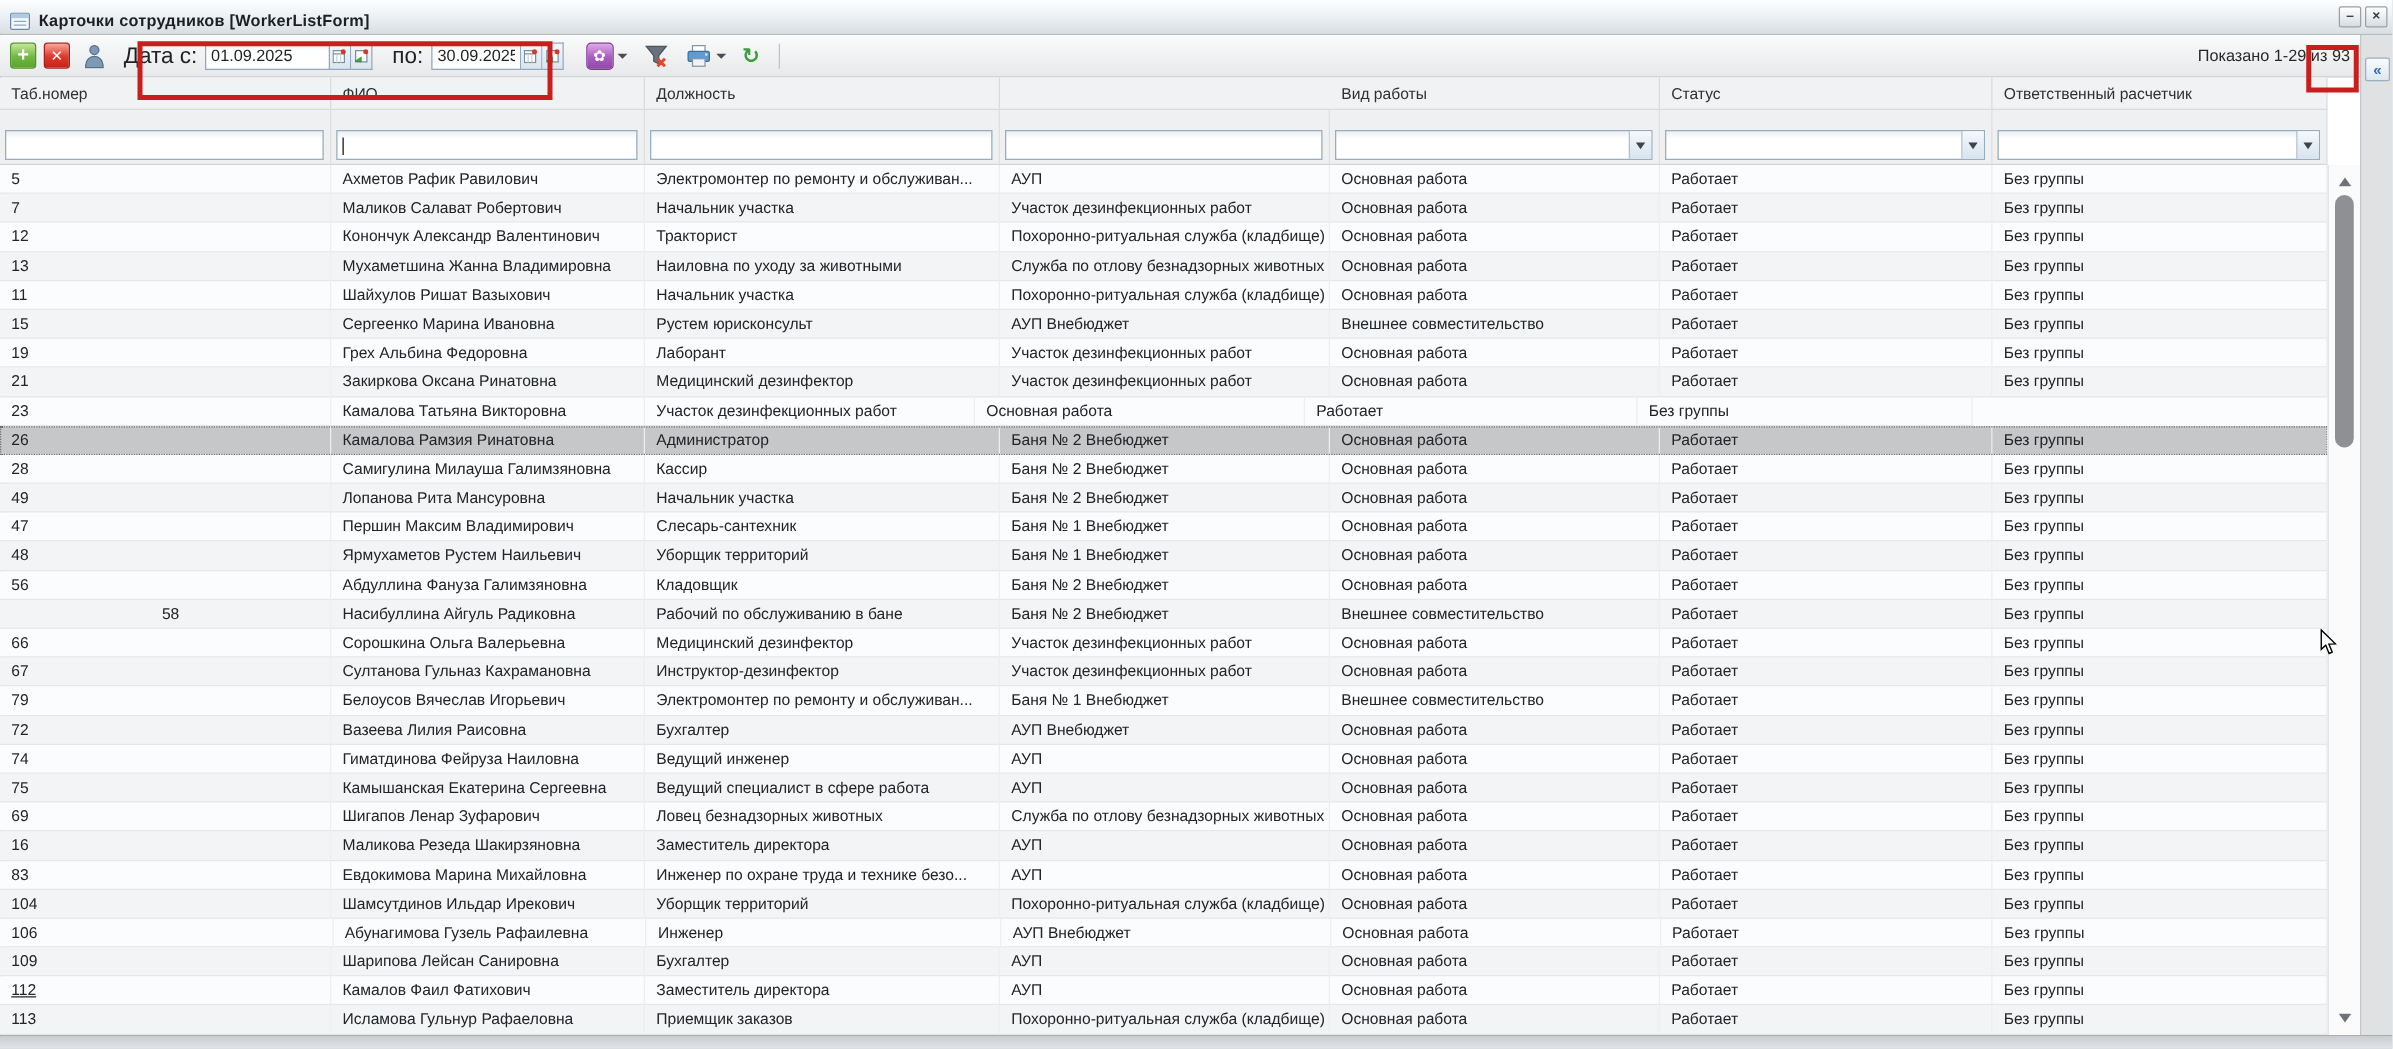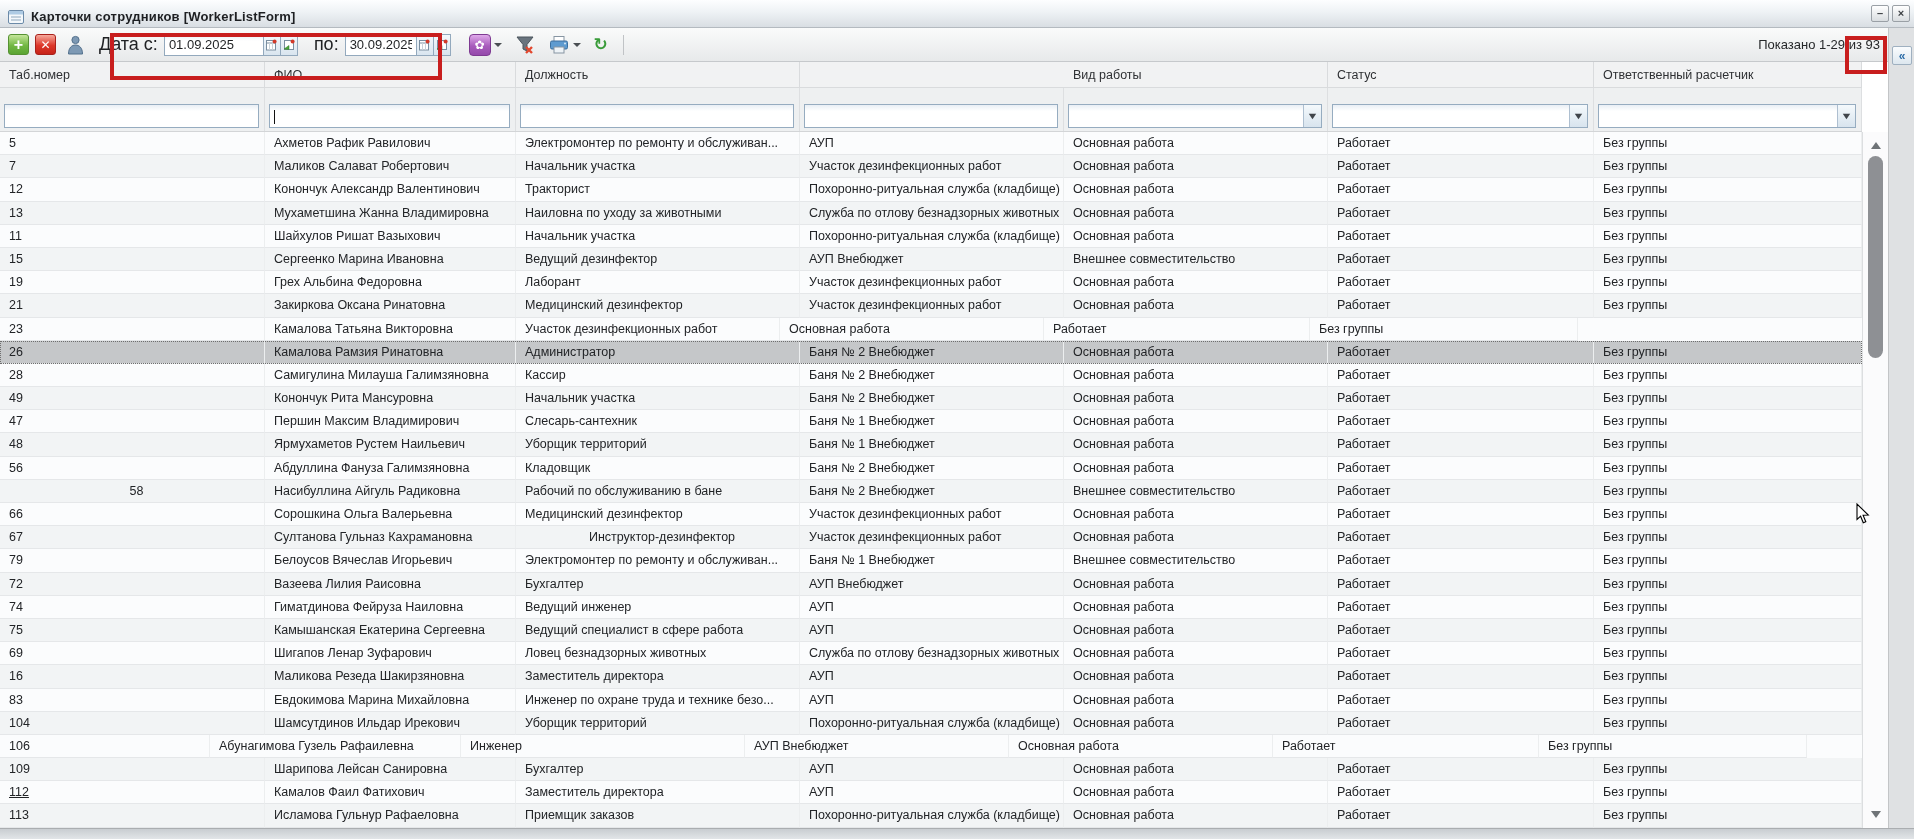--- a/index.html
+++ b/index.html
@@ -273,21 +273,21 @@
         <div class="cell" style="width: 251px;">Шайхулов Ришат Вазыхович</div>
         <div class="cell" style="width: 284px;">Начальник участка</div>
         <div class="cell" style="width: 264px;">Похоронно-ритуальная служба (кладбище)</div>
         <div class="cell" style="width: 264px;">Основная работа</div>
         <div class="cell" style="width: 266px;">Работает</div>
         <div class="cell" style="width: 268px;">Без группы</div>
       </div>
       <div class="row odd">
         <div class="cell" style="width: 265px;">15</div>
         <div class="cell" style="width: 251px;">Сергеенко Марина Ивановна</div>
-        <div class="cell" style="width: 284px;">Ведущий дезинфектор</div>
+        <div class="cell" style="width: 284px;">Рустем юрисконсульт</div>
         <div class="cell" style="width: 264px;">АУП Внебюджет</div>
         <div class="cell" style="width: 264px;">Внешнее совместительство</div>
         <div class="cell" style="width: 266px;">Работает</div>
         <div class="cell" style="width: 268px;">Без группы</div>
       </div>
       <div class="row even">
         <div class="cell" style="width: 265px;">19</div>
         <div class="cell" style="width: 251px;">Грех Альбина Федоровна</div>
         <div class="cell" style="width: 284px;">Лаборант</div>
         <div class="cell" style="width: 264px;">Участок дезинфекционных работ</div>
@@ -325,21 +325,21 @@
         <div class="cell" style="width: 265px;">28</div>
         <div class="cell" style="width: 251px;">Самигулина Милауша Галимзяновна</div>
         <div class="cell" style="width: 284px;">Кассир</div>
         <div class="cell" style="width: 264px;">Баня № 2 Внебюджет</div>
         <div class="cell" style="width: 264px;">Основная работа</div>
         <div class="cell" style="width: 266px;">Работает</div>
         <div class="cell" style="width: 268px;">Без группы</div>
       </div>
       <div class="row odd">
         <div class="cell" style="width: 265px;">49</div>
-        <div class="cell" style="width: 251px;">Конончук Рита Мансуровна</div>
+        <div class="cell" style="width: 251px;">Лопанова Рита Мансуровна</div>
         <div class="cell" style="width: 284px;">Начальник участка</div>
         <div class="cell" style="width: 264px;">Баня № 2 Внебюджет</div>
         <div class="cell" style="width: 264px;">Основная работа</div>
         <div class="cell" style="width: 266px;">Работает</div>
         <div class="cell" style="width: 268px;">Без группы</div>
       </div>
       <div class="row even">
         <div class="cell" style="width: 265px;">47</div>
         <div class="cell" style="width: 251px;">Першин Максим Владимирович</div>
         <div class="cell" style="width: 284px;">Слесарь-сантехник</div>
@@ -380,21 +380,21 @@
         <div class="cell" style="width: 251px;">Сорошкина Ольга Валерьевна</div>
         <div class="cell" style="width: 284px;">Медицинский дезинфектор</div>
         <div class="cell" style="width: 264px;">Участок дезинфекционных работ</div>
         <div class="cell" style="width: 264px;">Основная работа</div>
         <div class="cell" style="width: 266px;">Работает</div>
         <div class="cell" style="width: 268px;">Без группы</div>
       </div>
       <div class="row odd">
         <div class="cell" style="width: 265px;">67</div>
         <div class="cell" style="width: 251px;">Султанова Гульназ Кахрамановна</div>
-        <div class="cell" style="width: 284px; text-align: center;">Инструктор-дезинфектор</div>
+        <div class="cell" style="width: 284px;">Инструктор-дезинфектор</div>
         <div class="cell" style="width: 264px;">Участок дезинфекционных работ</div>
         <div class="cell" style="width: 264px;">Основная работа</div>
         <div class="cell" style="width: 266px;">Работает</div>
         <div class="cell" style="width: 268px;">Без группы</div>
       </div>
       <div class="row even">
         <div class="cell" style="width: 265px;">79</div>
         <div class="cell" style="width: 251px;">Белоусов Вячеслав Игорьевич</div>
         <div class="cell" style="width: 284px;">Электромонтер по ремонту и обслуживан...</div>
         <div class="cell" style="width: 264px;">Баня № 1 Внебюджет</div>
@@ -459,21 +459,21 @@
       <div class="row odd">
         <div class="cell" style="width: 265px;">104</div>
         <div class="cell" style="width: 251px;">Шамсутдинов Ильдар Ирекович</div>
         <div class="cell" style="width: 284px;">Уборщик территорий</div>
         <div class="cell" style="width: 264px;">Похоронно-ритуальная служба (кладбище)</div>
         <div class="cell" style="width: 264px;">Основная работа</div>
         <div class="cell" style="width: 266px;">Работает</div>
         <div class="cell" style="width: 268px;">Без группы</div>
       </div>
       <div class="row even">
-        <div class="cell" style="width: 210px;">106</div>
+        <div class="cell" style="width: 267px;">106</div>
         <div class="cell" style="width: 251px;">Абунагимова Гузель Рафаилевна</div>
         <div class="cell" style="width: 284px;">Инженер</div>
         <div class="cell" style="width: 264px;">АУП Внебюджет</div>
         <div class="cell" style="width: 264px;">Основная работа</div>
         <div class="cell" style="width: 266px;">Работает</div>
         <div class="cell" style="width: 268px;">Без группы</div>
       </div>
       <div class="row odd">
         <div class="cell" style="width: 265px;">109</div>
         <div class="cell" style="width: 251px;">Шарипова Лейсан Санировна</div>

